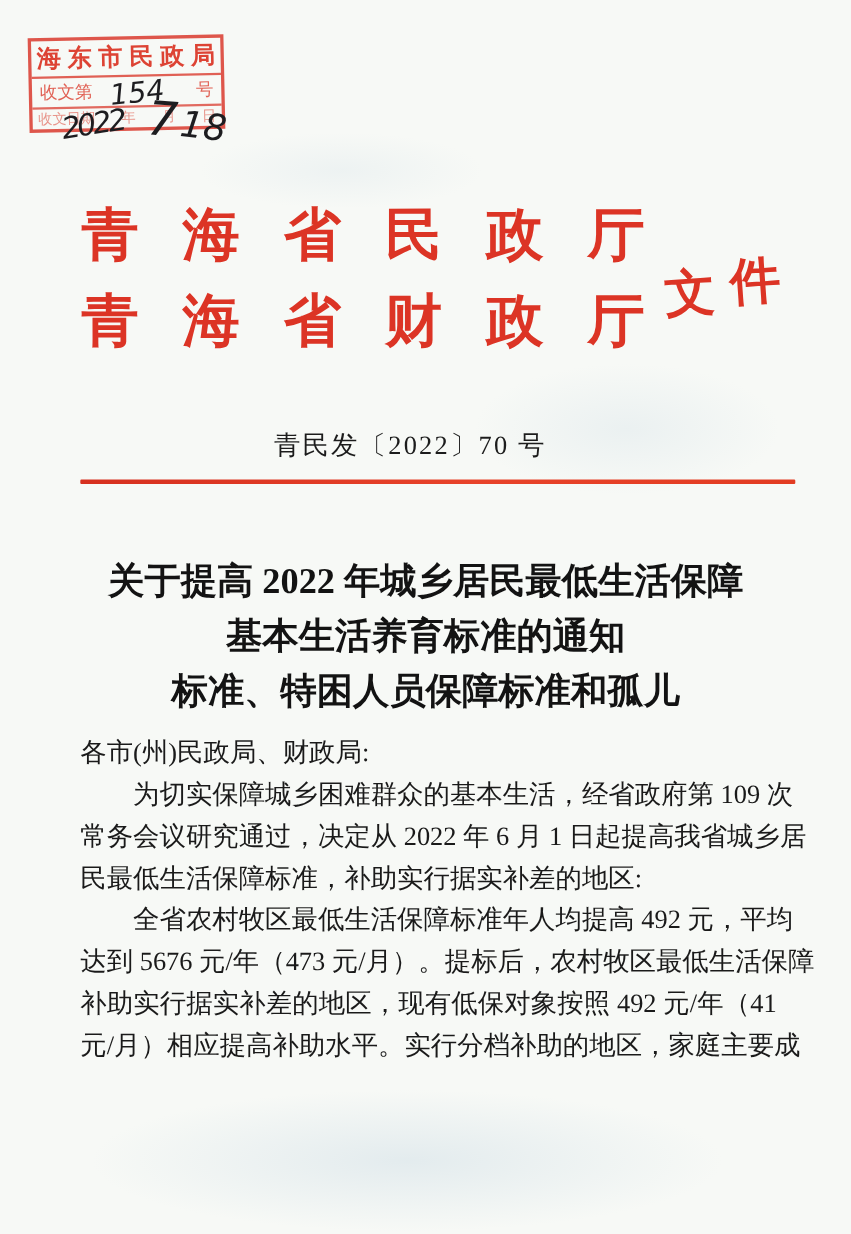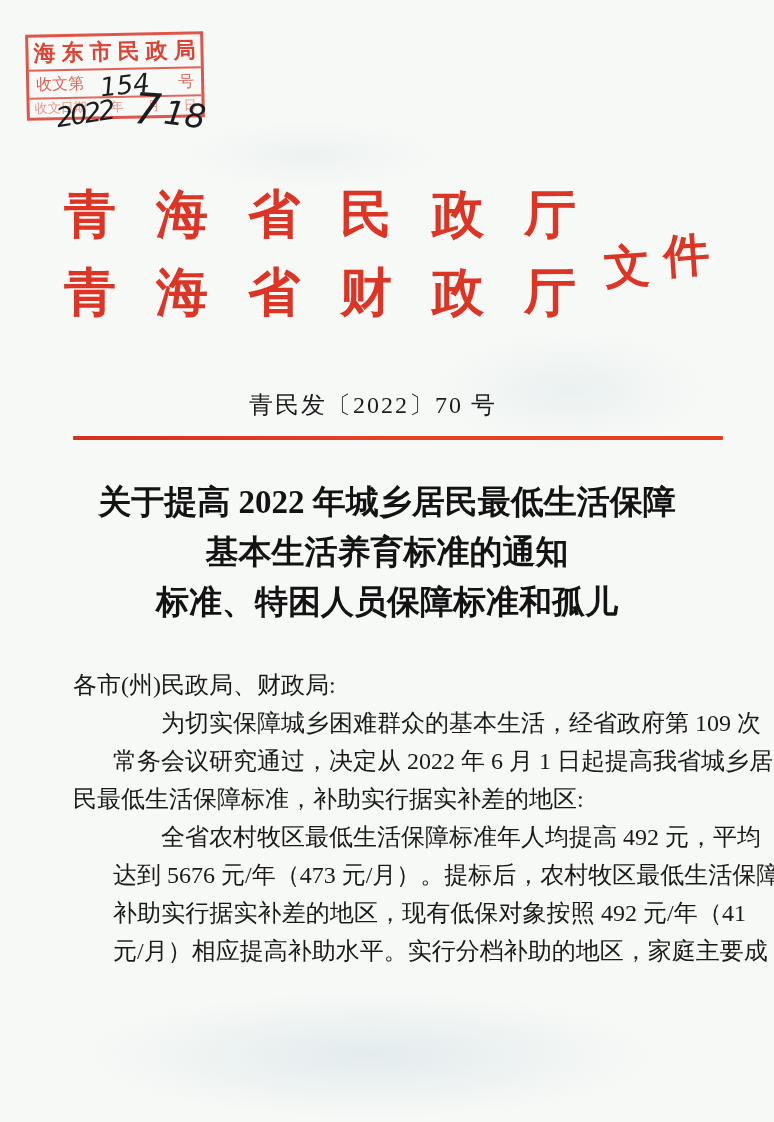--- a/index.html
+++ b/index.html
@@ -48,21 +48,21 @@
     position:absolute;color:#1d1d20;
     font-family:"DejaVu Sans",sans-serif;font-style:italic;font-weight:500;
     white-space:nowrap;line-height:1;
   }
   .hw-num{left:100px;top:72px;font-size:26px;transform:rotate(-6deg);}
   .hw-year{left:56px;top:100px;font-size:27px;letter-spacing:-3px;transform:rotate(-9deg);}
   .hw-month{left:134px;top:88px;font-size:43px;font-weight:400;transform:rotate(4deg);}
   .hw-day{left:164px;top:98px;font-size:33px;transform:rotate(7deg);}
 
   
-  .letterhead{position:absolute;left:64px;top:176px;width:560px;}
+  .letterhead{position:absolute;left:74px;top:176px;width:560px;}
   .lh-line{
     height:78px;line-height:78px;white-space:nowrap;
     font-size:52px;font-weight:700;color:#dc3425;
     letter-spacing:40px;margin-right:-40px;
   }
   .doc-label{
     position:absolute;left:604px;top:234px;
     font-size:46px;font-weight:700;color:#dc3425;
     transform:rotate(-4deg);white-space:nowrap;
   }
@@ -74,37 +74,37 @@
     transform:translateX(-14px);white-space:nowrap;
   }
   .red-rule{
     position:absolute;left:73px;top:436px;width:650px;height:4px;
     background:linear-gradient(90deg,#d6301f,#e8432a 55%,#e23c22);
     border-radius:1px;
   }
 
   
   .title{
-    position:absolute;left:0;top:477px;width:774px;
+    position:absolute;left:0;top:504px;width:774px;
     text-align:center;color:#131313;
     font-size:33px;font-weight:700;line-height:50px;
   }
   .title .tline{white-space:nowrap;}
 
   
   .body-text{
     position:absolute;left:73px;top:666px;width:633px;
     font-size:24px;line-height:38px;color:#1a1a1a;
   }
   .bline{
     width:633px;box-sizing:border-box;white-space:nowrap;
     text-align:left;
     font-family:Liberation Serif, serif;
   }
-  .bline.fill{text-align:justify;text-align-last:justify;margin-left:40px;-moz-text-align-last:justify;}
+  .bline.fill{text-align:justify;text-align-last:justify;-moz-text-align-last:justify;}
   .bline.indent{padding-left:48px;}
   .bline.bold-head{
     font-family:"Liberation Sans","DejaVu Sans",sans-serif;
     font-weight:700;font-size:25px;letter-spacing:1px;
   }
 </style>
 </head>
 <body>
 
 <div class="page">

